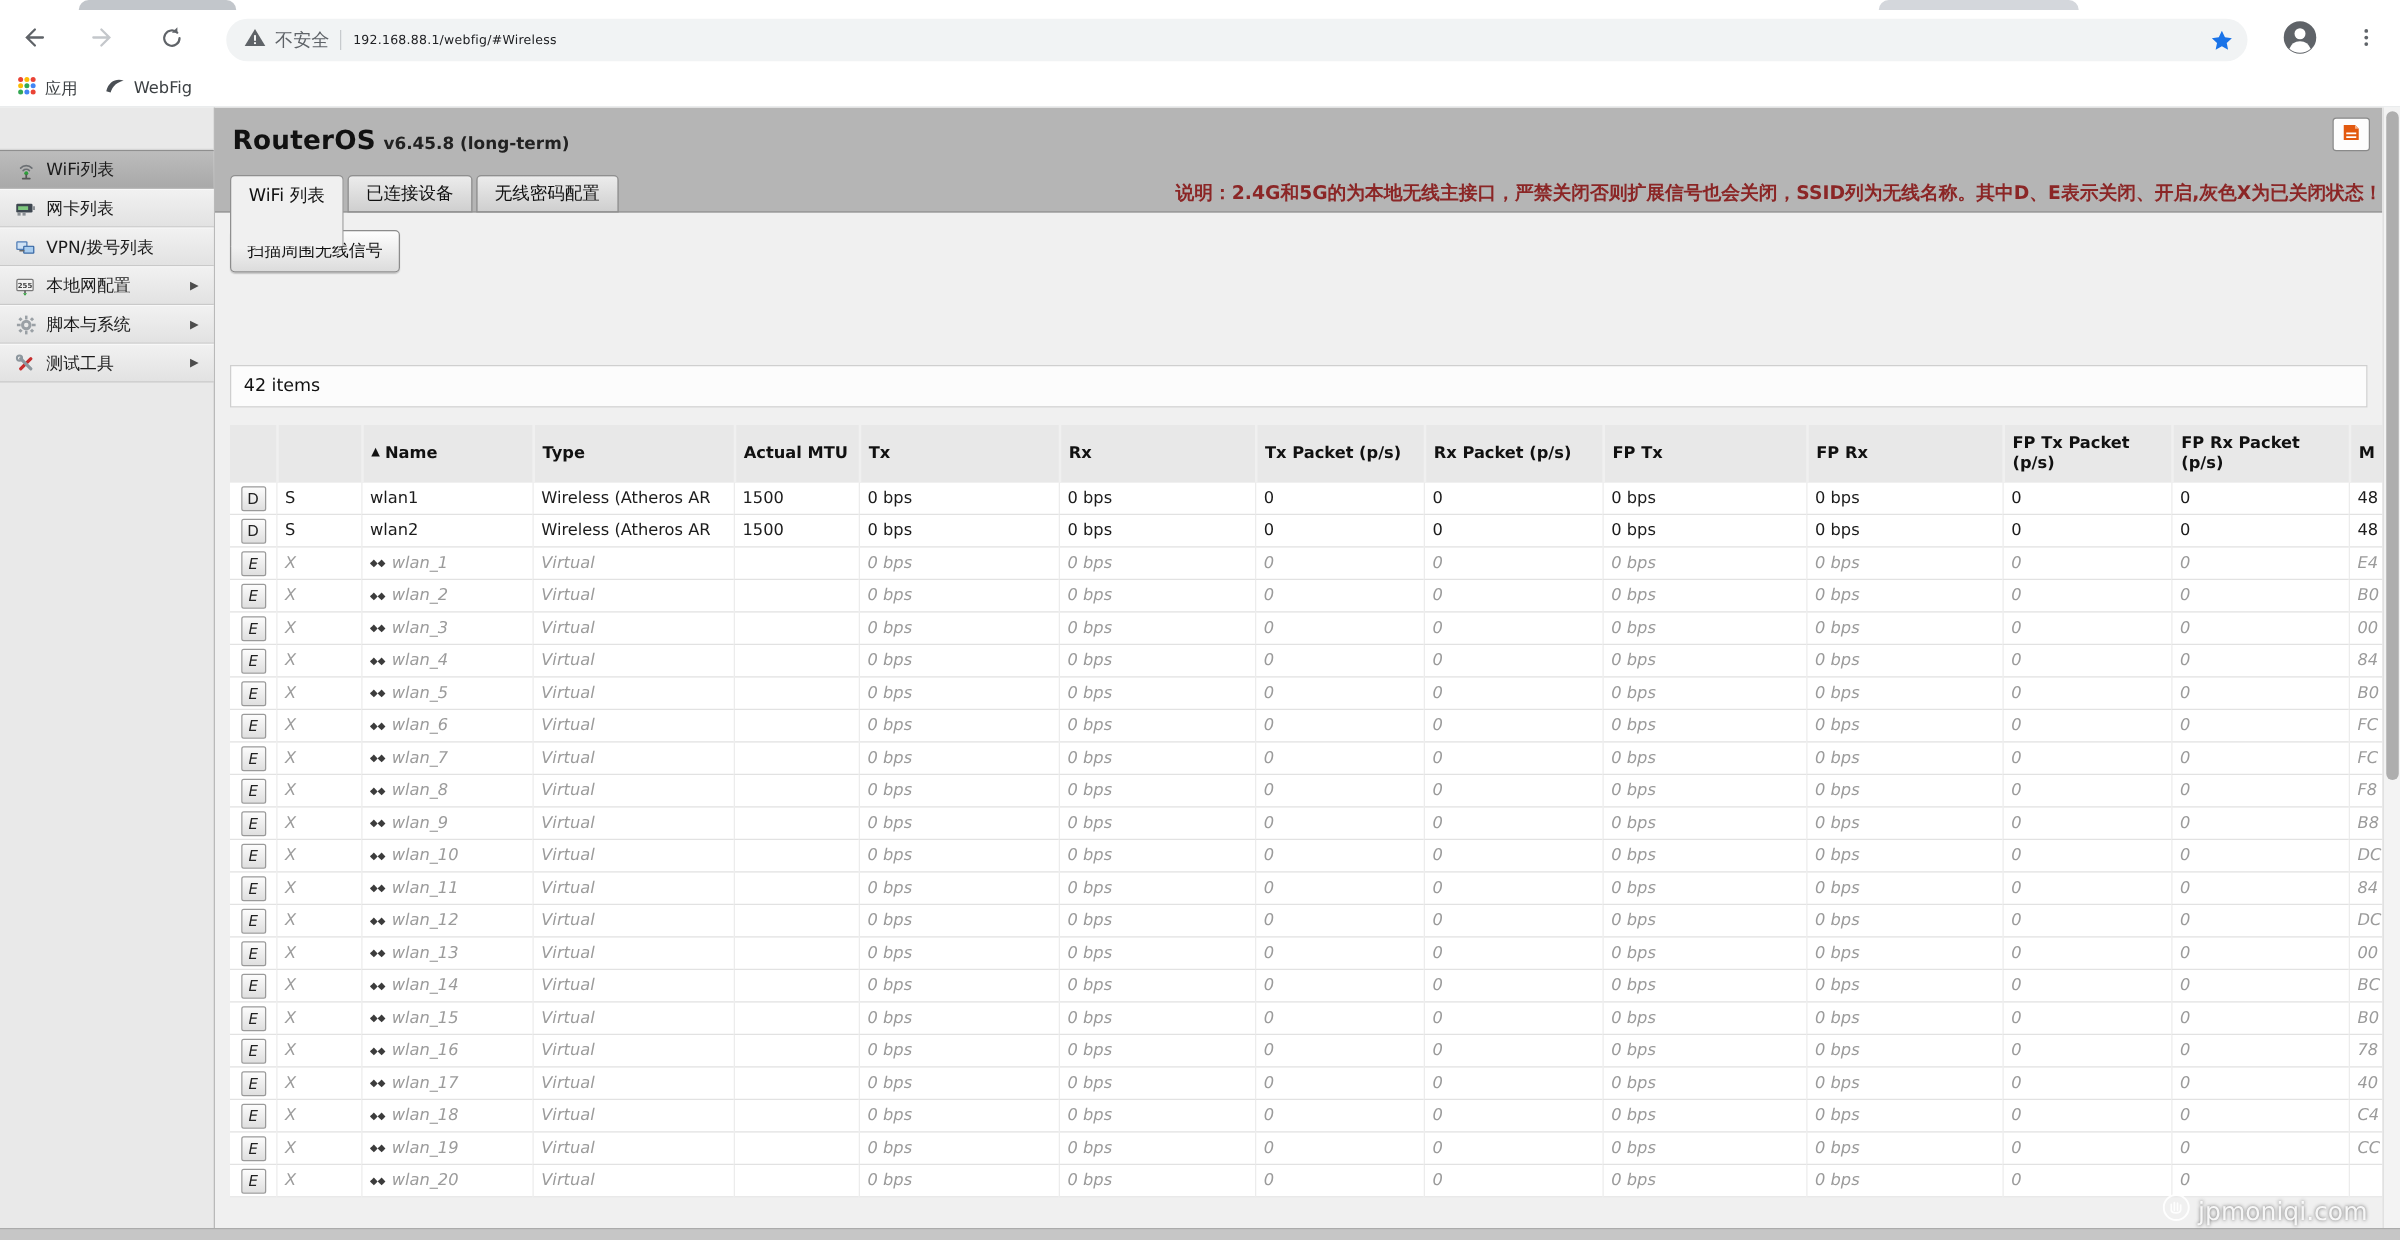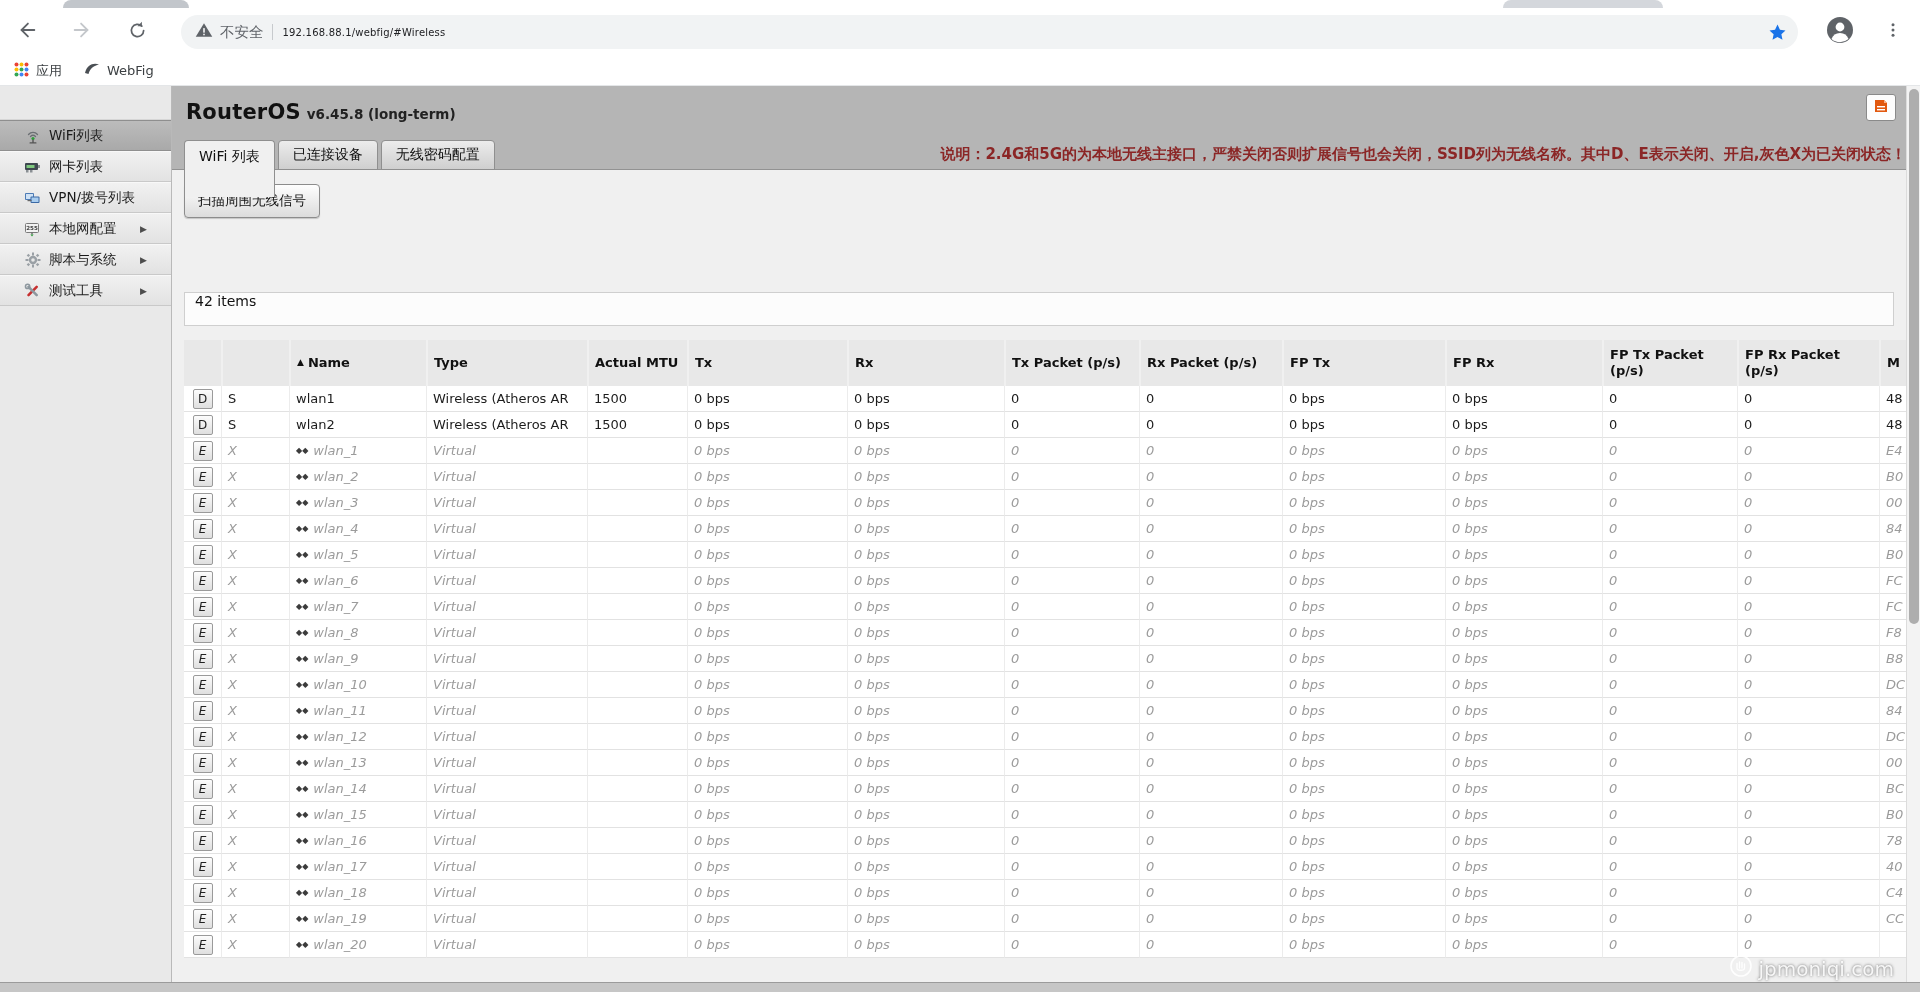--- a/index.html
+++ b/index.html
@@ -19,21 +19,21 @@
   .omni-url { color:#202124; font-size:10px; letter-spacing:.2px; flex:1; }
   .omni-star { width:30px; height:30px; display:flex; align-items:center; justify-content:center; }
   .avatar { width:30px; height:30px; border-radius:50%; display:flex; align-items:center; justify-content:center; }
   .bookmarks { height:30px; background:#fff; border-bottom:1px solid #e4e6e8; display:flex; align-items:center; padding:0 14px; gap:22px; }
   .bm { display:flex; align-items:center; gap:7px; font-size:13px; color:#3c4043; }
 
   
   .page { display:flex; height:906px; }
   .sidebar { width:172px; background:#e9e9e9; border-right:1px solid #b9b9b9; }
   .sb-spacer { height:34px; border-bottom:1px solid #d6d6d6; }
-  .sb-item { height:31px; display:flex; align-items:center; gap:8px; padding:0 24px;
+  .sb-item { height:31px; display:flex; align-items:center; gap:8px; padding:0 12px;
     font-size:13.5px; color:#1b1b1b; background:linear-gradient(#f1f1f1,#e2e2e2);
     border-bottom:1px solid #c9c9c9; border-top:1px solid #f8f8f8; cursor:pointer; }
   .sb-item.active { background:linear-gradient(#bcbcbc,#a9a9a9); border-top:1px solid #8f8f8f; border-bottom:1px solid #8f8f8f; }
   .sb-ico { width:17px; height:16px; display:flex; align-items:center; justify-content:center; flex:0 0 auto; }
   .sb-arrow { margin-left:auto; font-size:9px; color:#4d4d4d; }
 
   .main { flex:1; position:relative; overflow:hidden; background:#f0f0f0; }
 
   
   .gray-head { position:relative; height:84px; background:#b5b5b5; border-bottom:1px solid #929292; }
@@ -47,21 +47,21 @@
   .notice { position:absolute; right:0; bottom:5px; font-size:15px; font-weight:bold; color:#8b2626; white-space:nowrap; }
   .head-act { position:absolute; top:8px; right:10px; width:30px; height:27px; background:#fdfdfd;
     border:1px solid #8a8a8a; border-radius:3px; display:flex; align-items:center; justify-content:center; }
 
   
   .content { position:relative; height:796px; overflow:hidden; }
   .scan-btn { display:inline-block; margin:14px 0 0 12px; padding:7px 13px; font-size:13.5px; color:#111;
     background:linear-gradient(#fefefe,#dcdcdc); border:1px solid #8c8c8c; border-radius:4px;
     box-shadow:0 1px 1px rgba(0,0,0,.18); cursor:pointer; }
   .items-bar { margin:74px 12px 0 12px; height:34px; background:#fcfcfc; border:1px solid #cfcfcf;
-    display:flex; align-items:flex-start; padding-left:10px; font-size:14px; color:#111; }
+    display:flex; align-items:center; padding-left:10px; font-size:14px; color:#111; }
 
   .grid-cols { display:grid; grid-template-columns:37px 68px 137px 161px 100px 160px 157px 135px 143px 163px 157px 135px 142px 90px; }
   .tablewrap { margin:14px 0 0 12px; width:1785px; }
   .thead { height:46px; }
   .th { background:#e8e8e8; display:flex; align-items:center; padding:0 6px; font-size:13px; font-weight:bold;
     color:#111; border-left:2px solid #f0f0f0; line-height:1.25; cursor:pointer; }
   .th:first-child { border-left:none; }
   .th .sortmark { font-size:9px; margin-right:4px; }
   .tr { height:26px; background:#fff; }
   .td { display:flex; align-items:center; padding:0 6px; font-size:13px; color:#1c1c1c;

